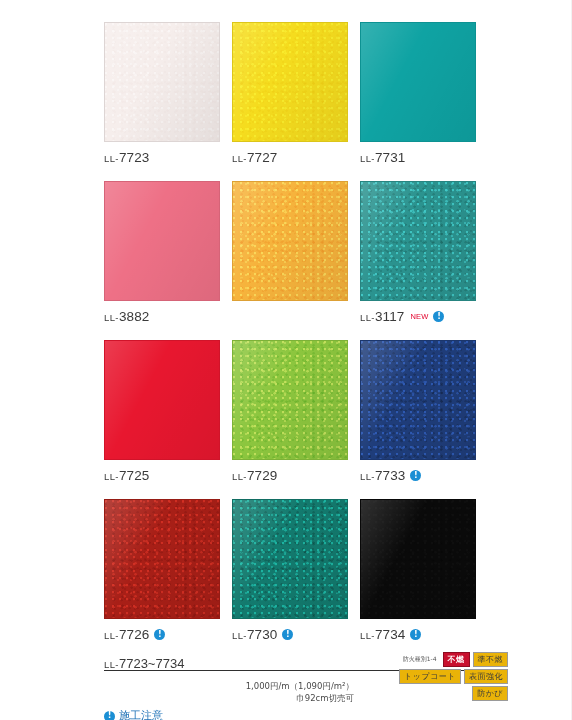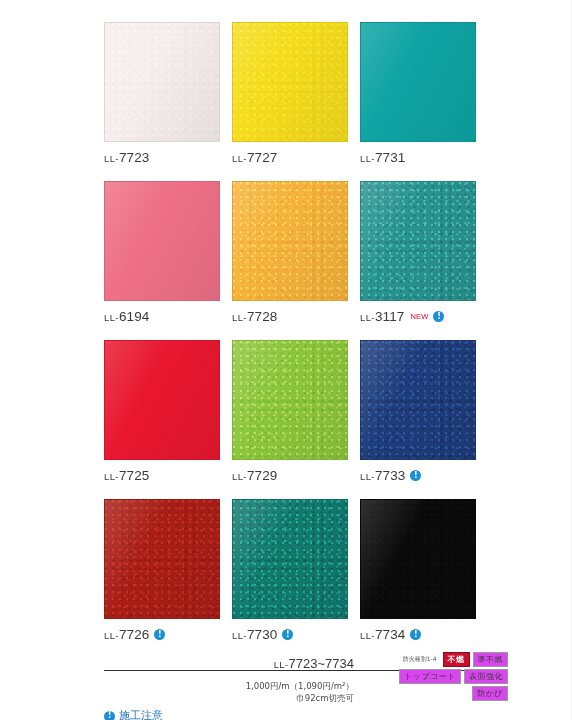--- a/index.html
+++ b/index.html
@@ -95,21 +95,20 @@
   
   .footer{
     position:absolute;
     left:104px; top:655px; width:404px;
     height:60px;
   }
   .f-left{position:absolute;left:0;top:0;width:250px;}
   .f-title{
     color:#3a3a3a;white-space:nowrap;line-height:1;
     padding-bottom:3px;
-    text-align:right;
   }
   .f-title .pfx{font-size:9.5px;letter-spacing:.4px;}
   .f-title .num{font-size:13px;}
   .rule{
     position:absolute;left:0;top:15px;width:404px;height:1px;background:#2f2f2f;
   }
   .f-lines{margin-top:6px;text-align:right;}
   .f-line{
     font-size:8.5px;color:#4a4a4a;line-height:1.45;white-space:nowrap;
     font-family:"DejaVu Sans",sans-serif;
@@ -130,21 +129,21 @@
   }
   .brow{display:flex;align-items:center;gap:3px;justify-content:flex-start;}
   .fireno{
     font-size:6px;color:#555;margin-right:3px;white-space:nowrap;
     font-family:"DejaVu Sans",sans-serif;
   }
   .tag{
     font-size:8px;line-height:1;
     padding:2.5px 4px;
     border:1px solid #9a9a9a;
-    color:#3a3a3a;background:#d946ef;
+    color:#3a3a3a;background:#eab308;
     white-space:nowrap;
     font-family:"DejaVu Sans",sans-serif;
     letter-spacing:.5px;
   }
   .tag.fill{
     background:#c8102e;border-color:#8e0a20;color:#fff;font-weight:bold;
   }
 </style>
 </head>
 <body>
@@ -176,30 +175,27 @@
         </div>
         <div class="cap">
           <span class="code"><span class="pfx">LL-</span><span class="num">7731</span></span>
         </div>
       </div>
       <div class="cell">
         <div class="chip" style="background: rgb(238, 112, 134);">
           <div class="sheen"></div>
         </div>
         <div class="cap">
-          <span class="code"><span class="pfx">LL-</span><span class="num">6194</span></span>
+          <span class="code"><span class="pfx">LL-</span><span class="num">3882</span></span>
         </div>
       </div>
       <div class="cell">
         <div class="chip" style="background: rgb(246, 179, 60);">
           <div class="tex"></div>
           <div class="sheen"></div>
-        </div>
-        <div class="cap">
-          <span class="code"><span class="pfx">LL-</span><span class="num">7728</span></span>
         </div>
       </div>
       <div class="cell">
         <div class="chip" style="background: rgb(43, 147, 143);">
           <div class="tex"></div>
           <div class="sheen"></div>
         </div>
         <div class="cap">
           <span class="code"><span class="pfx">LL-</span><span class="num">3117</span></span>
           <span class="badge-new">NEW</span>

